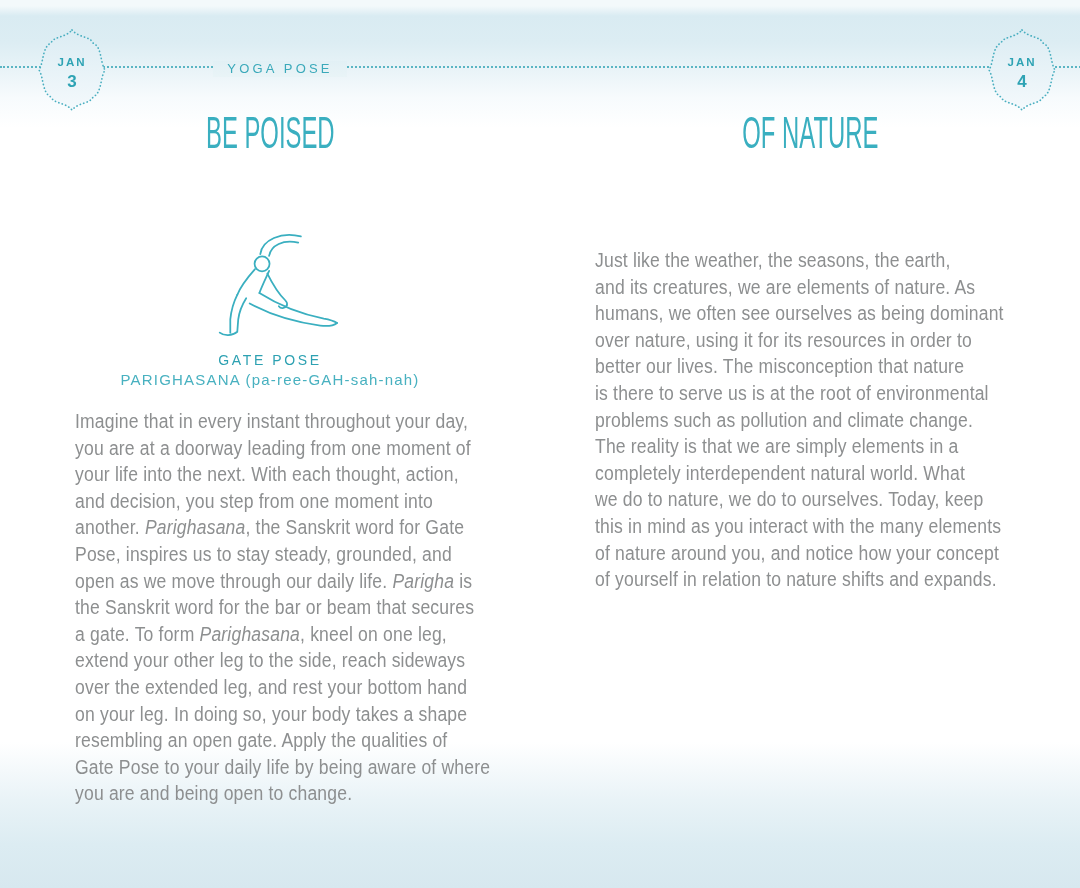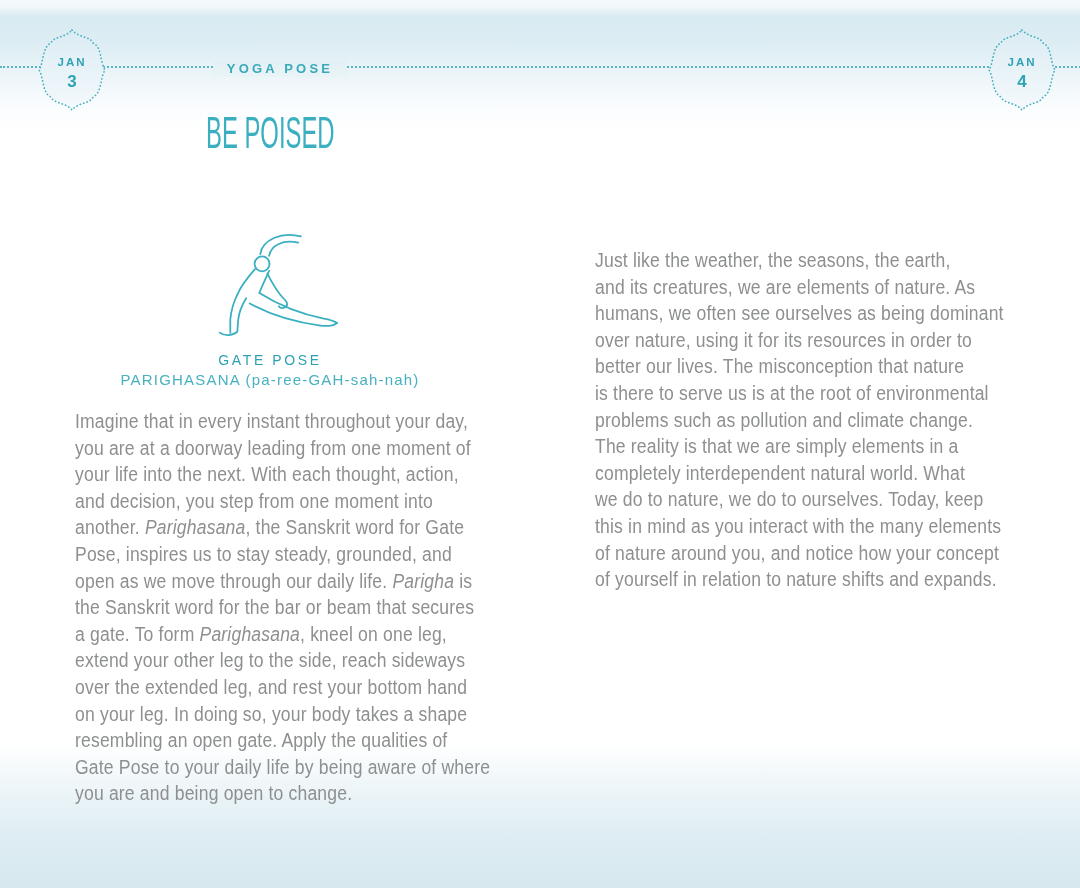--- a/index.html
+++ b/index.html
@@ -24,21 +24,21 @@
   .badge-right{right:34px;}
   .badge text{fill:#2ea3b4;font-family:"Liberation Sans",sans-serif;}
   .badge .bmonth{font-size:11.5px;font-weight:bold;letter-spacing:2px;}
   .badge .bday{font-size:17px;font-weight:bold;}
   .section-label{position:absolute;top:59px;text-align:center;}
   .section-label-left{left:10px;width:540px;}
   .section-label-right{left:532px;width:540px;}
   .section-label span{
     display:inline-block;padding:0 14px;
     background:linear-gradient(180deg,#e2f0f5,#e9f4f7);
-    color:#3aa9ba;font-size:13px;font-weight:bold;letter-spacing:3.2px;
+    color:#3aa9ba;font-size:13px;font-weight:normal;letter-spacing:3.2px;
     line-height:16px;
   }
   .page{position:absolute;top:0;width:540px;height:888px;}
   .page-left{left:0;}
   .page-right{left:540px;}
   .title{position:absolute;top:110px;left:0;width:100%;text-align:center;color:#3aafc0;}
   .title .tline{height:46px;line-height:46px;font-size:45px;white-space:nowrap;}
   .title .tline span{display:inline-block;transform:scaleX(0.53);transform-origin:center center;}
   .figure{position:absolute;top:226px;left:50%;transform:translateX(-50%);}
   .pose-name{position:absolute;top:352px;left:0;width:100%;text-align:center;
@@ -128,20 +128,21 @@
         <div class="tline"><span>over the extended leg, and rest your bottom hand</span></div>
         <div class="tline"><span>on your leg. In doing so, your body takes a shape</span></div>
         <div class="tline"><span>resembling an open gate. Apply the qualities of</span></div>
         <div class="tline"><span>Gate Pose to your daily life by being aware of where</span></div>
         <div class="tline"><span>you are and being open to change.</span></div>
       </div>
   </div>
 
   <div class="page page-right">
     <div class="title">
+        <div class="tline"><span>OF NATURE</span></div>
       </div>
     <div class="body-lines body-right">
         <div class="tline"><span>Just like the weather, the seasons, the earth,</span></div>
         <div class="tline"><span>and its creatures, we are elements of nature. As</span></div>
         <div class="tline"><span>humans, we often see ourselves as being dominant</span></div>
         <div class="tline"><span>over nature, using it for its resources in order to</span></div>
         <div class="tline"><span>better our lives. The misconception that nature</span></div>
         <div class="tline"><span>is there to serve us is at the root of environmental</span></div>
         <div class="tline"><span>problems such as pollution and climate change.</span></div>
         <div class="tline"><span>The reality is that we are simply elements in a</span></div>

